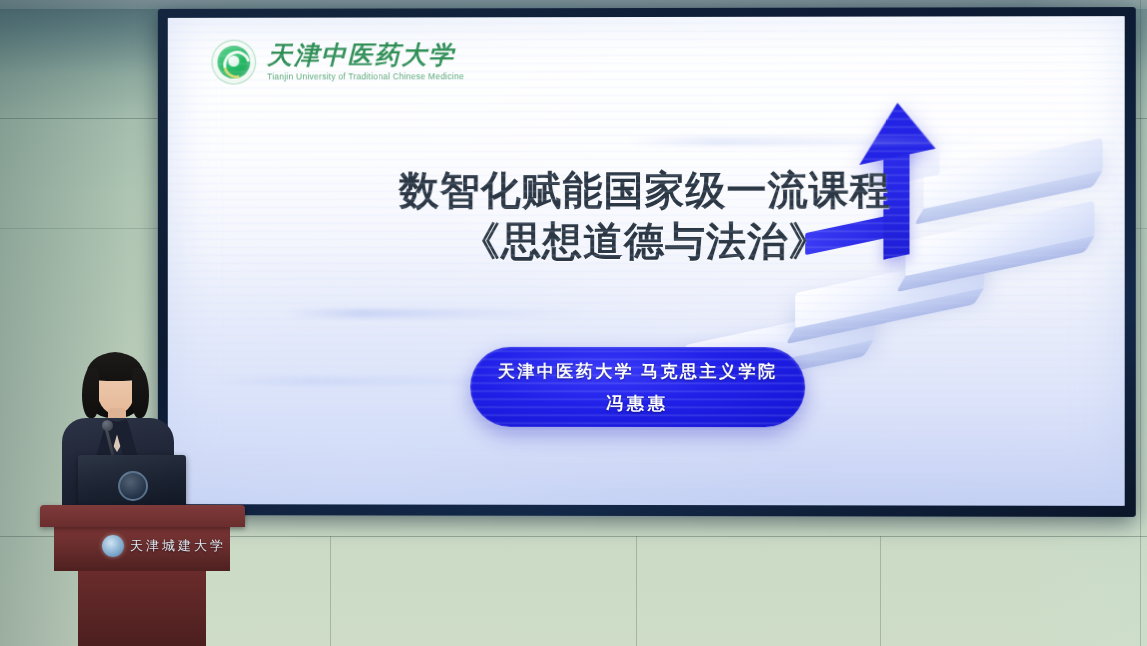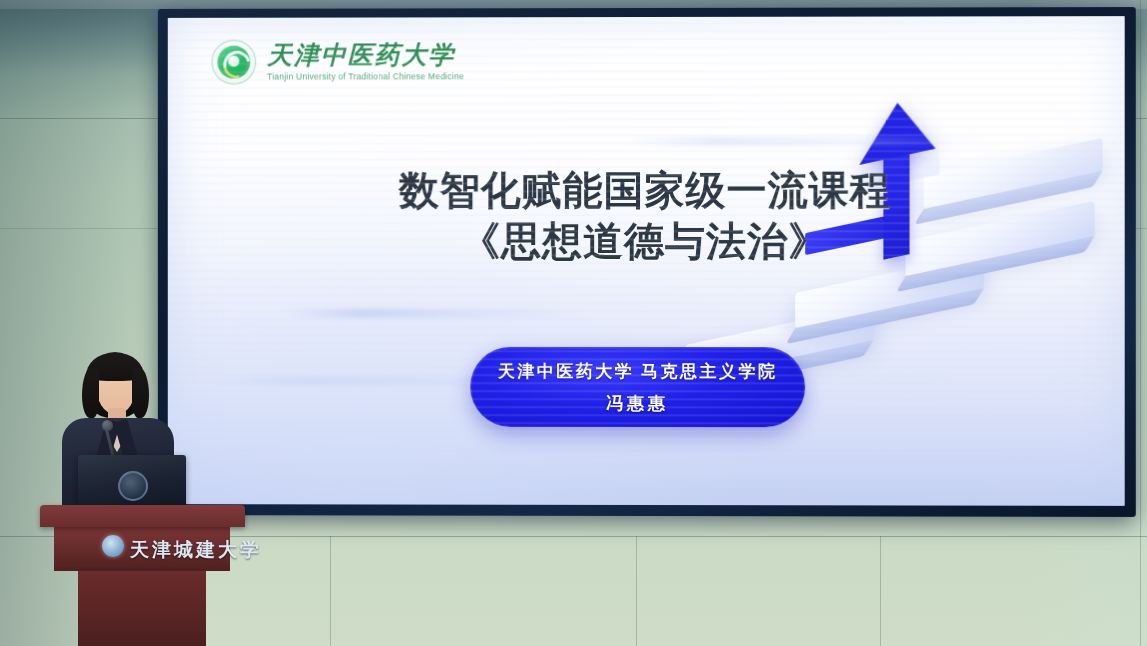--- a/index.html
+++ b/index.html
@@ -228,21 +228,21 @@
     background:linear-gradient(180deg,#6b2c2c 0%,#4a1e1e 100%);
   }
   .podium-emblem{
     position:absolute;left:62px;top:30px;width:22px;height:22px;border-radius:50%;
     background:radial-gradient(circle at 40% 36%,#cfe3f2 0%,#7fa9cc 60%,#4a7ba5 100%);
     box-shadow:0 0 4px rgba(255,255,255,.4);
   }
   .podium-text{
     position:absolute;left:90px;top:32px;
     font-family:"Liberation Serif","DejaVu Serif",serif;
-    font-size:19px;font-weight:700;letter-spacing:3px;color:#dbe7f2;
+    font-size:13px;font-weight:400;letter-spacing:3px;color:#dbe7f2;
     text-shadow:0 1px 2px rgba(0,0,0,.55);white-space:nowrap;
   }
   #laptop{
     position:absolute;left:78px;top:455px;width:108px;height:56px;
   }
   .laptop-lid{
     position:absolute;inset:0;
     background:linear-gradient(170deg,#2d3646 0%,#1a2130 55%,#101622 100%);
     border-radius:3px;
     box-shadow:0 2px 6px rgba(0,0,0,.4);

